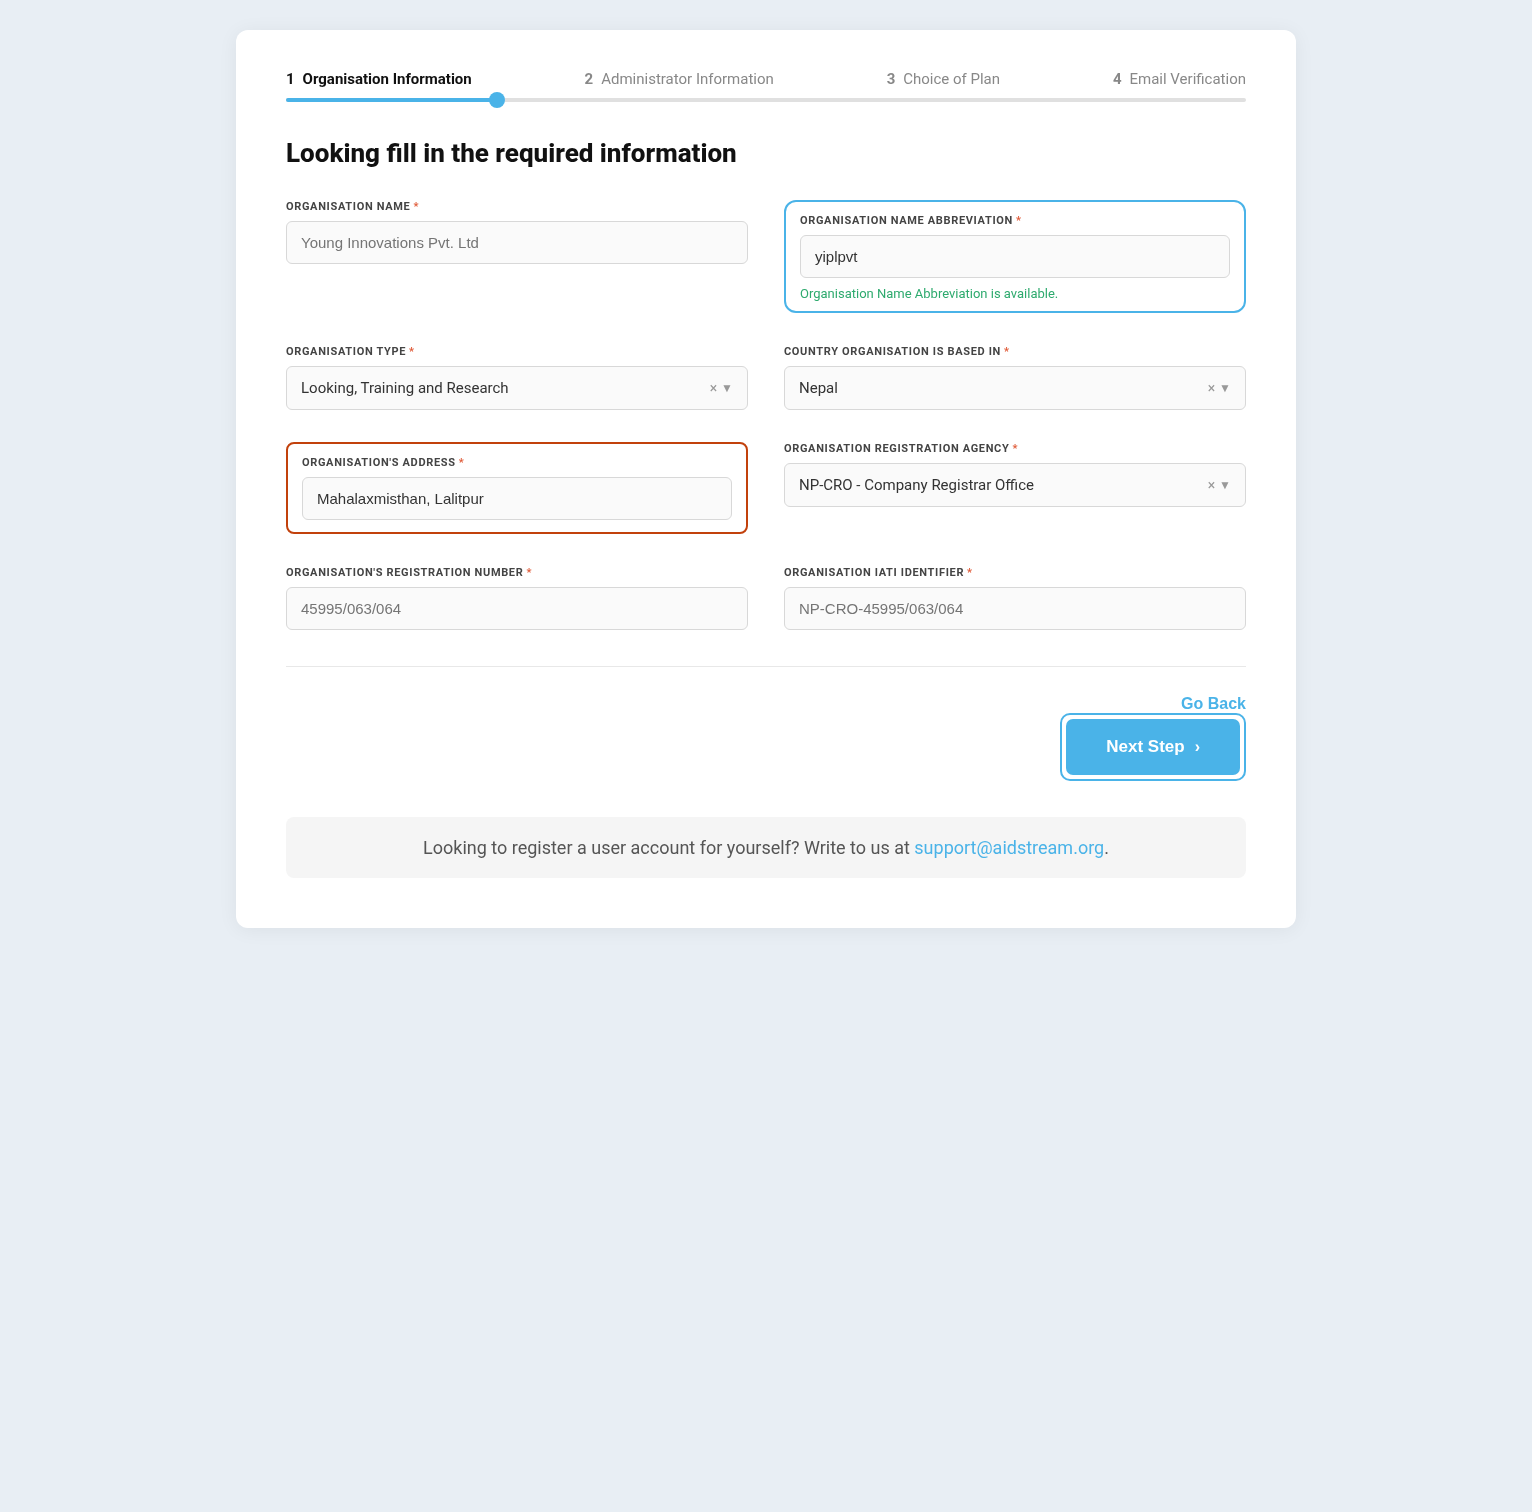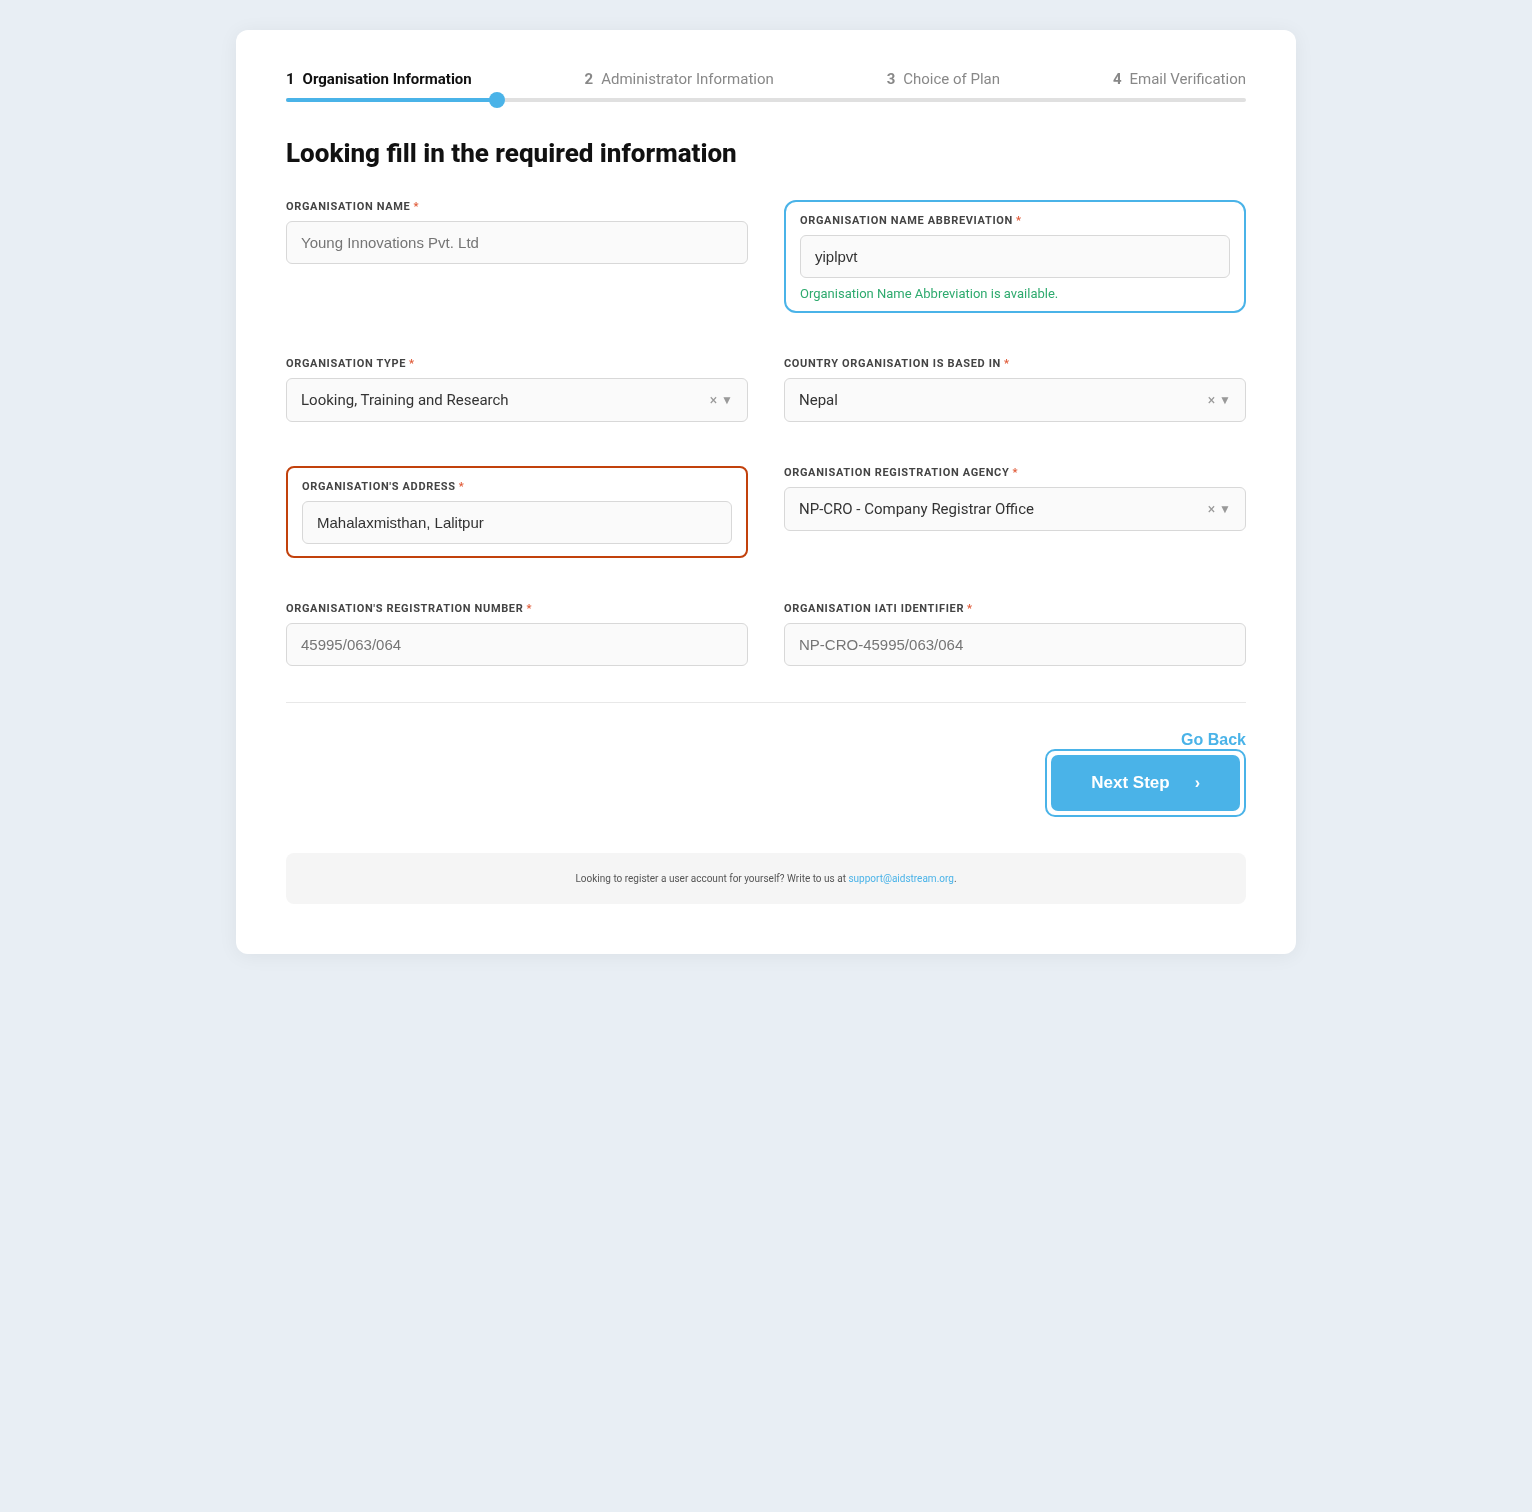--- a/index.html
+++ b/index.html
@@ -79,21 +79,21 @@
       font-size: 26px;
       font-weight: 800;
       color: #111;
       margin-bottom: 32px;
     }
 
     
     .form-grid {
       display: grid;
       grid-template-columns: 1fr 1fr;
-      gap: 44px 36px;
+      gap: 32px 36px;
     }
     .form-field {
       display: flex;
       flex-direction: column;
       gap: 8px;
     }
     .field-label {
       font-size: 11px;
       font-weight: 700;
       letter-spacing: 0.06em;
@@ -185,33 +185,33 @@
       background: #4ab3e8;
       color: #fff;
       border: none;
       border-radius: 7px;
       padding: 18px 40px;
       font-size: 17px;
       font-weight: 600;
       cursor: pointer;
       display: flex;
       align-items: center;
-      gap: 25px;
+      gap: 10px;
     }
     .next-step-btn .chevron-right {
       font-size: 16px;
     }
 
     
     .info-bar {
       background: #f5f5f5;
       border-radius: 8px;
       padding: 20px 30px;
       text-align: center;
-      font-size: 10px;
+      font-size: 18px;
       color: #555;
     }
     .info-bar a {
       color: #4ab3e8;
       text-decoration: none;
     }
 
     
     .abbrev-field-wrapper {
       border: 2px solid #4ab3e8;

